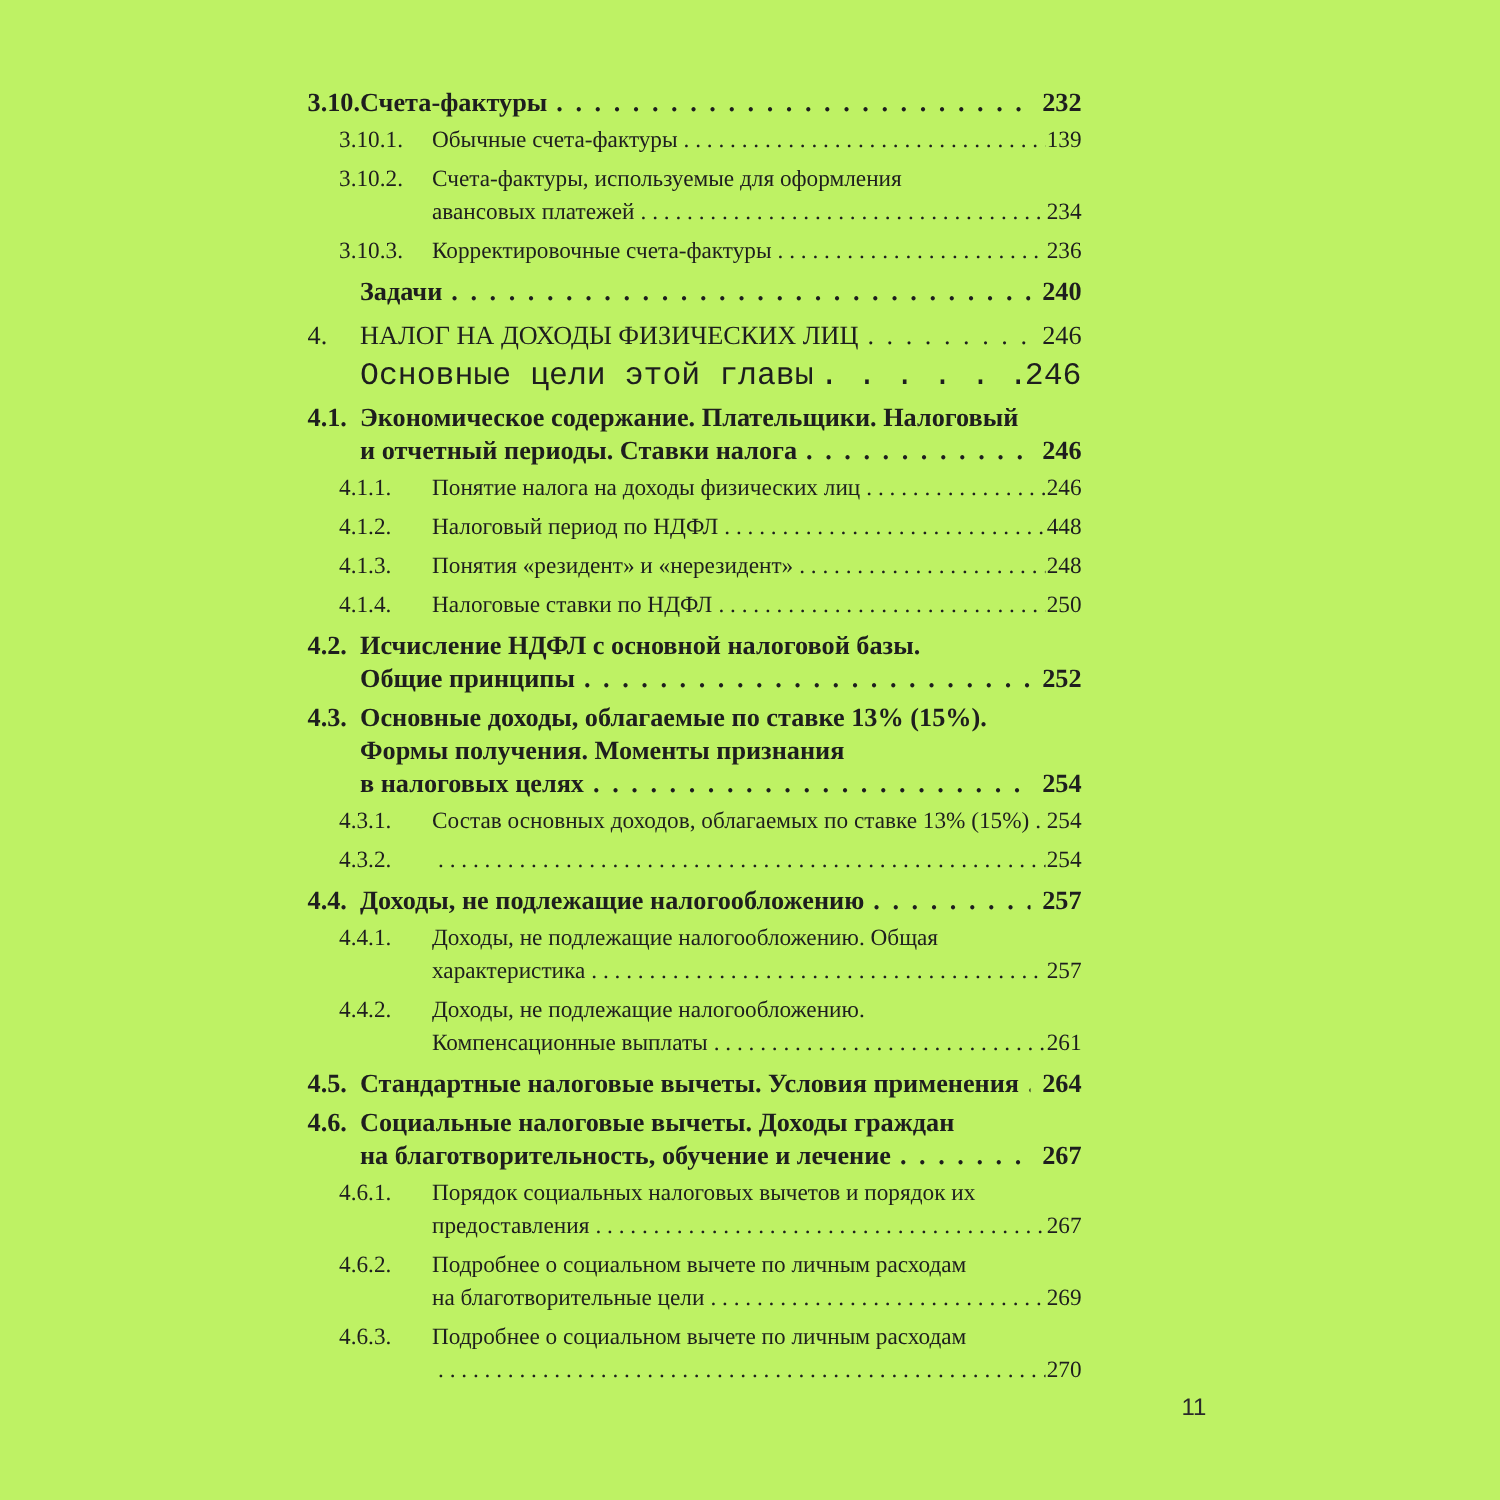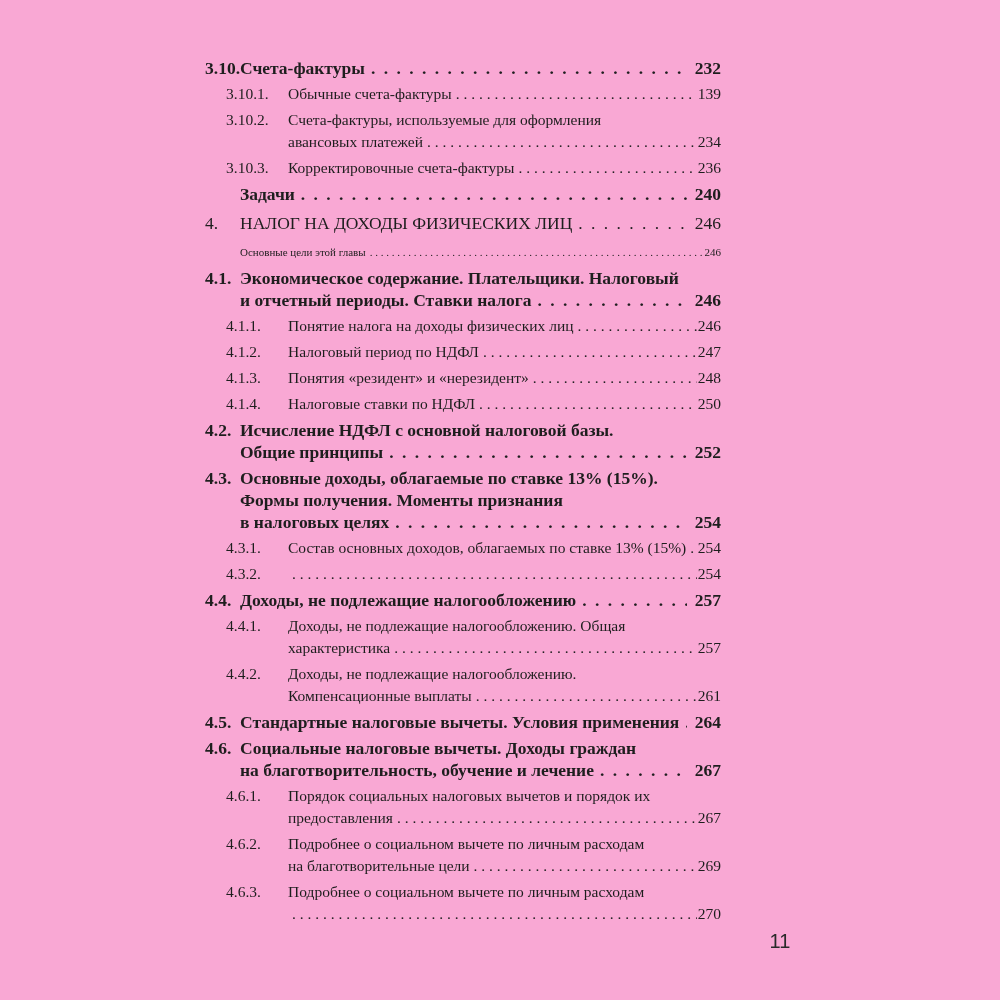--- a/index.html
+++ b/index.html
@@ -1,39 +1,39 @@
 <!DOCTYPE html>
 <html><head>
 <meta charset="utf-8">
 <style>
   html,body{margin:0;padding:0;}
   body{
     width:1000px;height:1000px;background:#ffffff;overflow:hidden;
     font-family:"Liberation Serif","DejaVu Serif",serif;color:#1e1e1e;
   }
-  .page{position:relative;width:1000px;height:1000px;background:#f9a8d4;}
+  .page{position:relative;width:1000px;height:1000px;background:#bef264;}
   .toc{position:absolute;left:205px;top:57px;width:516px;}
   .entry{position:relative;margin-bottom:4px;}
   .entry .num{position:absolute;left:0;top:0;}
   .entry.sec{font-weight:bold;font-size:17.5px;line-height:22px;padding-left:35px;}
   .entry.chap{font-size:17.5px;line-height:22px;padding-left:35px;margin-top:7px;margin-bottom:7px;}
   .entry.sub{font-size:15.5px;line-height:22px;padding-left:83px;}
   .entry.sub .num{left:21px;}
-  .entry.sub0{font-size:11px;line-height:22px;padding-left:35px;}
+  .entry.sub0{font-size:21px;line-height:22px;padding-left:35px;font-family:Liberation Mono, monospace;}
   .ln{white-space:nowrap;}
   .ln.last{display:flex;align-items:baseline;}
   .txt{white-space:nowrap;flex:0 0 auto;}
   .leader{flex:1 1 0;min-width:0;overflow:hidden;white-space:nowrap;}
   .sec .leader,.chap .leader{letter-spacing:2px;margin:0 8px 0 6px;}
   .sub .leader,.sub0 .leader{margin:0 1px 0 4px;}
   .pg{flex:0 0 auto;}
   .folio{
-    position:absolute;left:758px;top:930px;width:44px;text-align:center;
+    position:absolute;left:774px;top:930px;width:44px;text-align:center;
     font-family:"Liberation Sans","DejaVu Sans",sans-serif;
-    font-size:20px;color:#2a2a2a;
+    font-size:16px;color:#2a2a2a;
   }
 </style>
 </head>
 <body>
 
 <div class="page">
   <div class="toc">
   <div class="entry sec">
     <span class="num">3.10.</span>
   <div class="ln last">
@@ -115,21 +115,21 @@
           <span class="leader">. . . . . . . . . . . . . . . . . . . . . . . . . . . . . . . . . . . . . . . . . . . . . . . . . . . . . . . . . . . . . . . . . . . . . . . . . . . . . . . . . . . . . . . . . . . . . . . . . . . . . . . . . . . . . . . . . . . . . . . . . . . . . . . . . . . . . . . . . . . . </span>
           <span class="pg">246</span>
         </div>
       </div>
 
   <div class="entry sub">
     <span class="num">4.1.2.</span>
   <div class="ln last">
           <span class="txt">Налоговый период по НДФЛ</span>
           <span class="leader">. . . . . . . . . . . . . . . . . . . . . . . . . . . . . . . . . . . . . . . . . . . . . . . . . . . . . . . . . . . . . . . . . . . . . . . . . . . . . . . . . . . . . . . . . . . . . . . . . . . . . . . . . . . . . . . . . . . . . . . . . . . . . . . . . . . . . . . . . . . . </span>
-          <span class="pg">247</span>
+          <span class="pg">448</span>
         </div>
       </div>
 
   <div class="entry sub">
     <span class="num">4.1.3.</span>
   <div class="ln last">
           <span class="txt">Понятия «резидент» и «нерезидент»</span>
           <span class="leader">. . . . . . . . . . . . . . . . . . . . . . . . . . . . . . . . . . . . . . . . . . . . . . . . . . . . . . . . . . . . . . . . . . . . . . . . . . . . . . . . . . . . . . . . . . . . . . . . . . . . . . . . . . . . . . . . . . . . . . . . . . . . . . . . . . . . . . . . . . . . </span>
           <span class="pg">248</span>
         </div>

